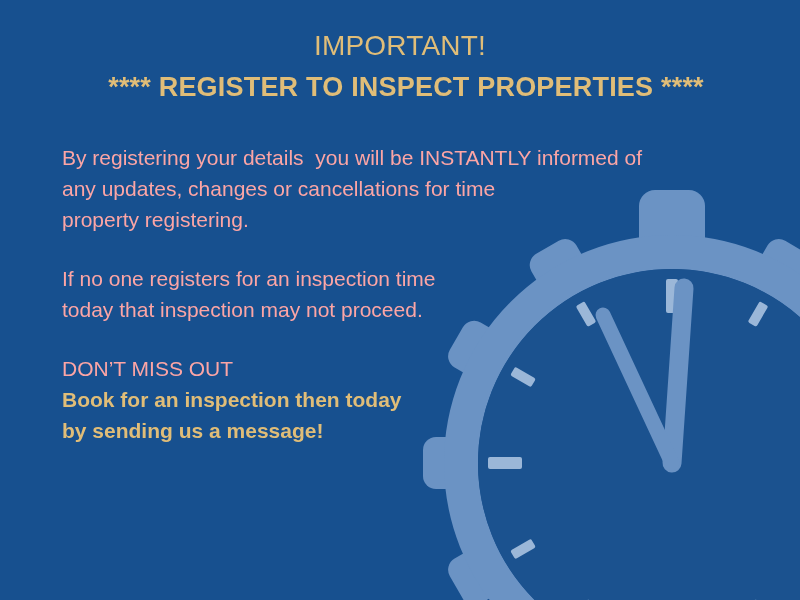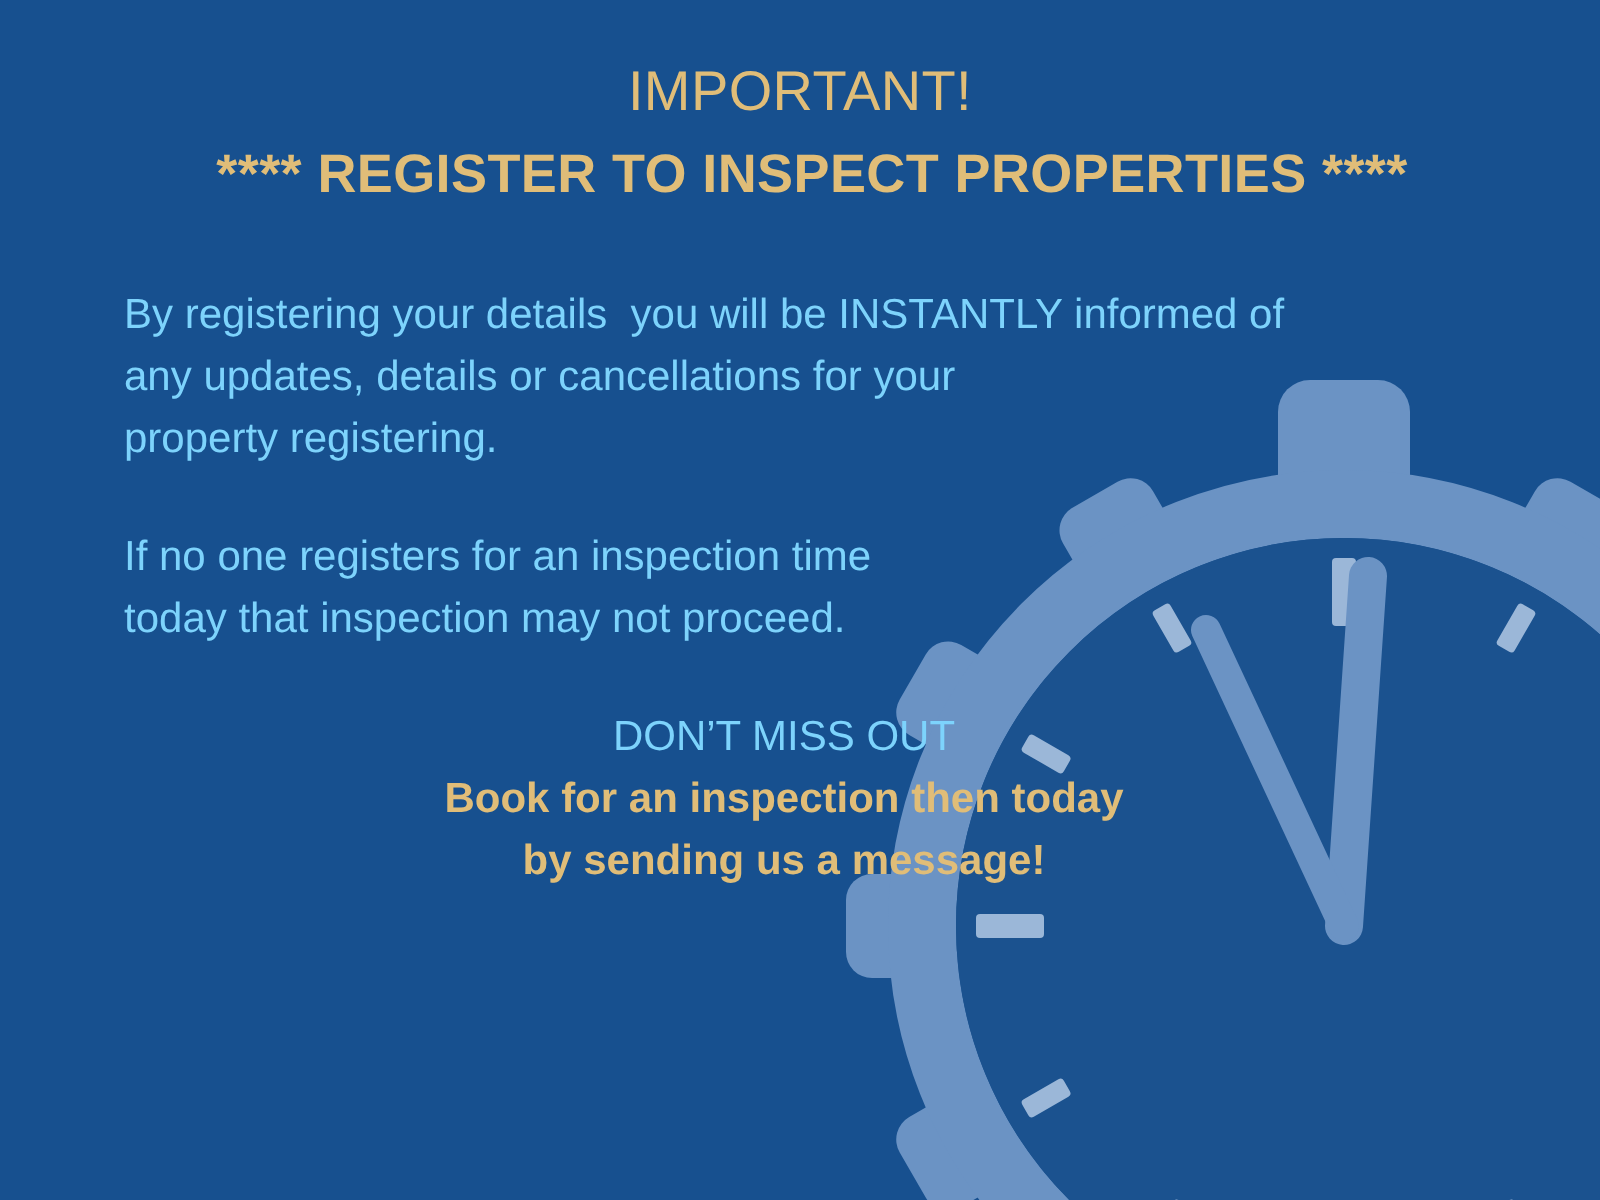--- a/index.html
+++ b/index.html
@@ -62,24 +62,23 @@
     left: 62px;
     top: 142px;
     width: 660px;
     z-index: 5;
   }
   .para {
     margin: 0 0 28px 0;
   }
   .para:last-child {
     margin-bottom: 13px;
-    text-align: center;
   }
   .line {
-    color: #7dd3fc;
+    color: #fca5a5;
     font-size: 21px;
     line-height: 31px;
     font-weight: 400;
     white-space: pre;
   }
   .cta-block {
     margin-top: 2px;
   }
   .line-gold {
     color: #e0bd78;
@@ -196,21 +195,21 @@
 
   <div class="header">
     <div class="header-line1">IMPORTANT!</div>
     <div class="header-line2">****  REGISTER TO INSPECT PROPERTIES ****</div>
   </div>
 
   <div class="body-text">
 
     <div class="para">
       <div class="line">By registering your details  you will be INSTANTLY informed of</div>
-      <div class="line">any updates, details or cancellations for your</div>
+      <div class="line">any updates, changes or cancellations for time</div>
       <div class="line">property registering.</div>
     </div>
 
     <div class="para">
       <div class="line">If no one registers for an inspection time</div>
       <div class="line">today that inspection may not proceed.</div>
     </div>
 
     <div class="para cta-block">
       <div class="line">DON’T MISS OUT</div>

